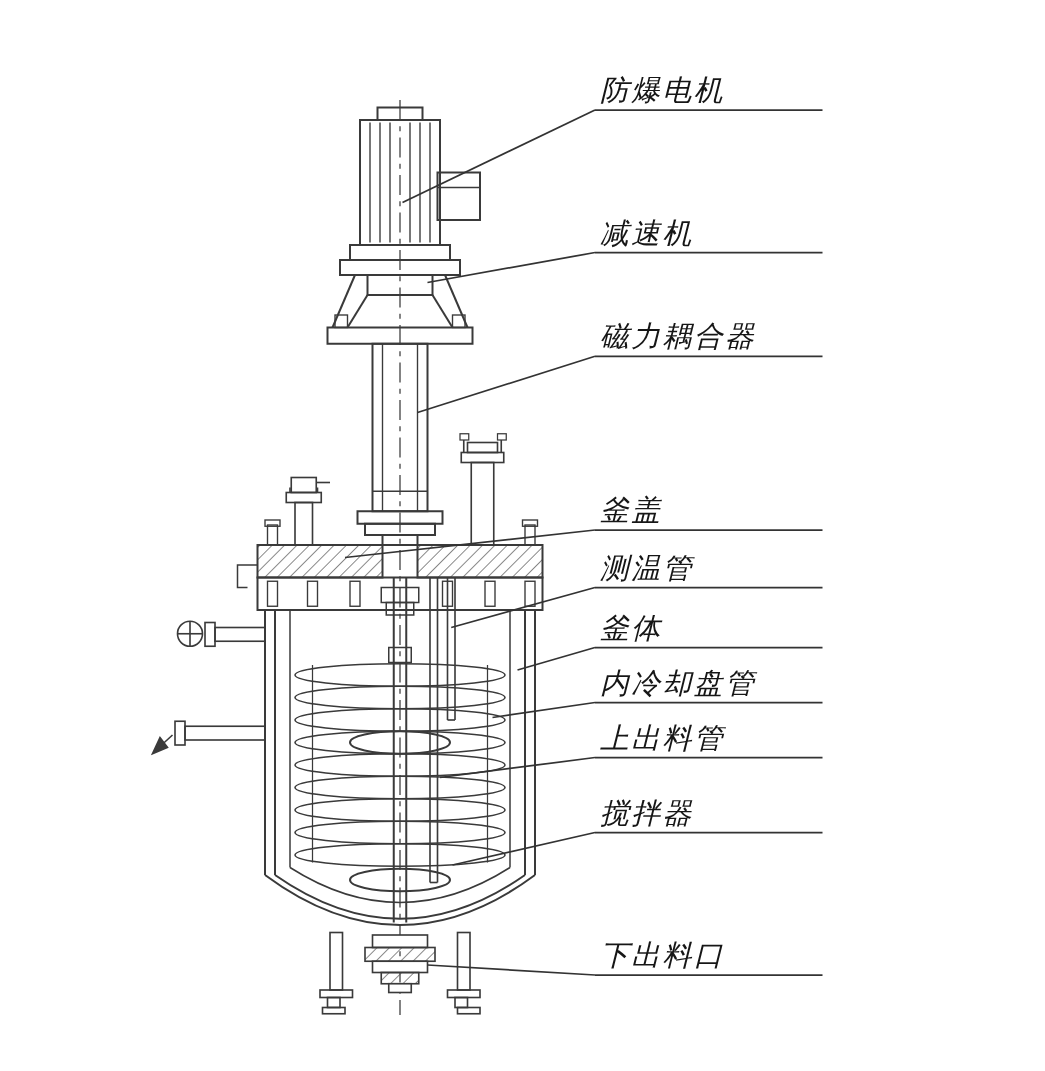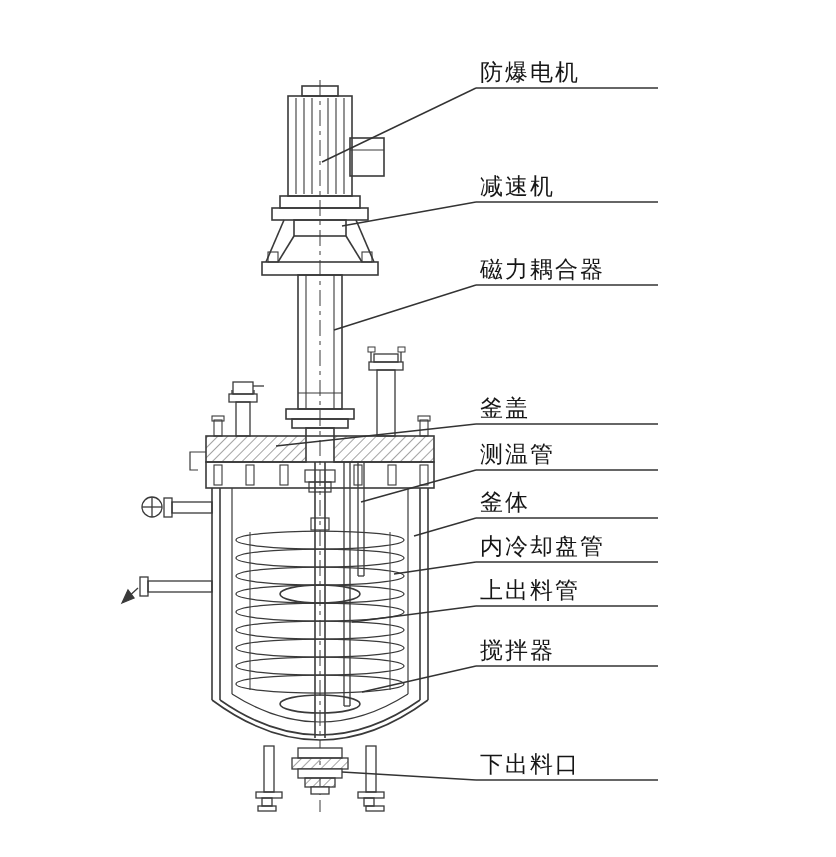--- a/index.html
+++ b/index.html
@@ -1,17 +1,17 @@
 <!DOCTYPE html>
 <html><head>
 <meta charset="utf-8">
 <style>
   html,body{margin:0;padding:0;background:#fff;}
   .page{position:relative;width:836px;height:857px;background:#ffffff;overflow:hidden;
-        font-family:"DejaVu Sans","Liberation Sans",sans-serif;}
+        font-family:"DejaVu Sans","Liberation Sans",sans-serif;font-style:italic;}
   svg{display:block;}
   text.lbl{font-size:23px;fill:#161616;letter-spacing:2px;font-family:"DejaVu Sans","Liberation Sans",sans-serif;}
 </style>
 </head>
 <body>
 
 <div class="page">
 <svg width="836" height="857" viewBox="0 0 836 857">
   <defs>
     <pattern id="hatch" patternUnits="userSpaceOnUse" width="7" height="7" patternTransform="rotate(45)">

